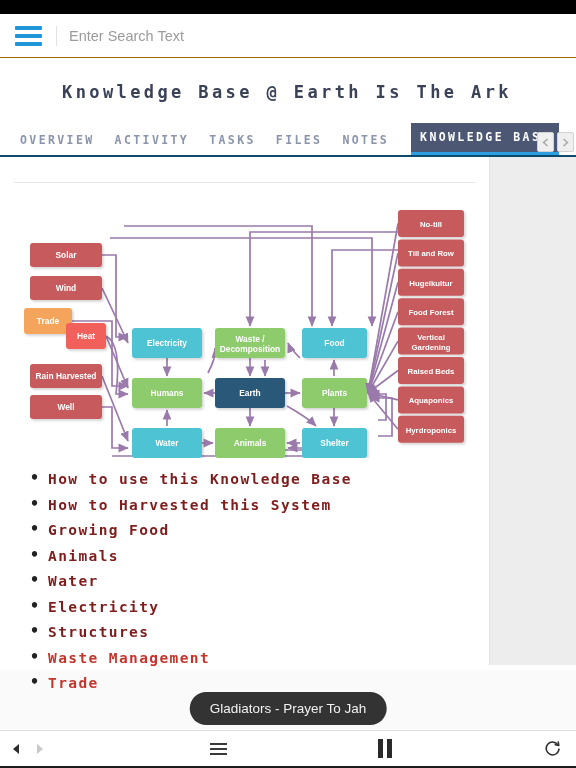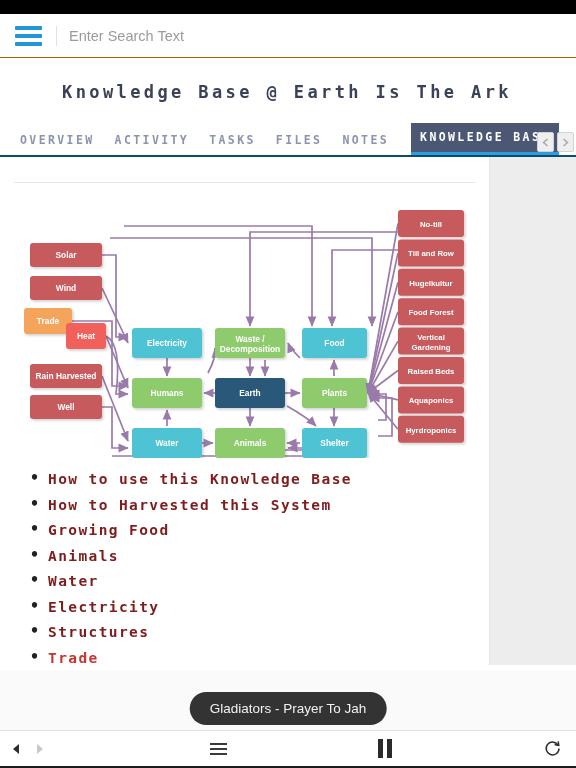--- a/index.html
+++ b/index.html
@@ -288,20 +288,21 @@
       </div>
 
       <ul class="link-list">
           <li><a class="lk-blue">How to use this Knowledge Base</a></li>
           <li><a class="lk-blue">How to Harvested this System</a></li>
           <li><a class="lk-blue">Growing Food</a></li>
           <li><a class="lk-blue">Animals</a></li>
           <li><a class="lk-blue">Water</a></li>
           <li><a class="lk-blue">Electricity</a></li>
           <li><a class="lk-blue">Structures</a></li>
+          <li><a class="lk-red">Waste Management</a></li>
           <li><a class="lk-red">Trade</a></li>
         </ul>
 
     </div>
 
     <div class="toast">
       <span>Gladiators - Prayer To Jah</span>
     </div>
   </div>
 

